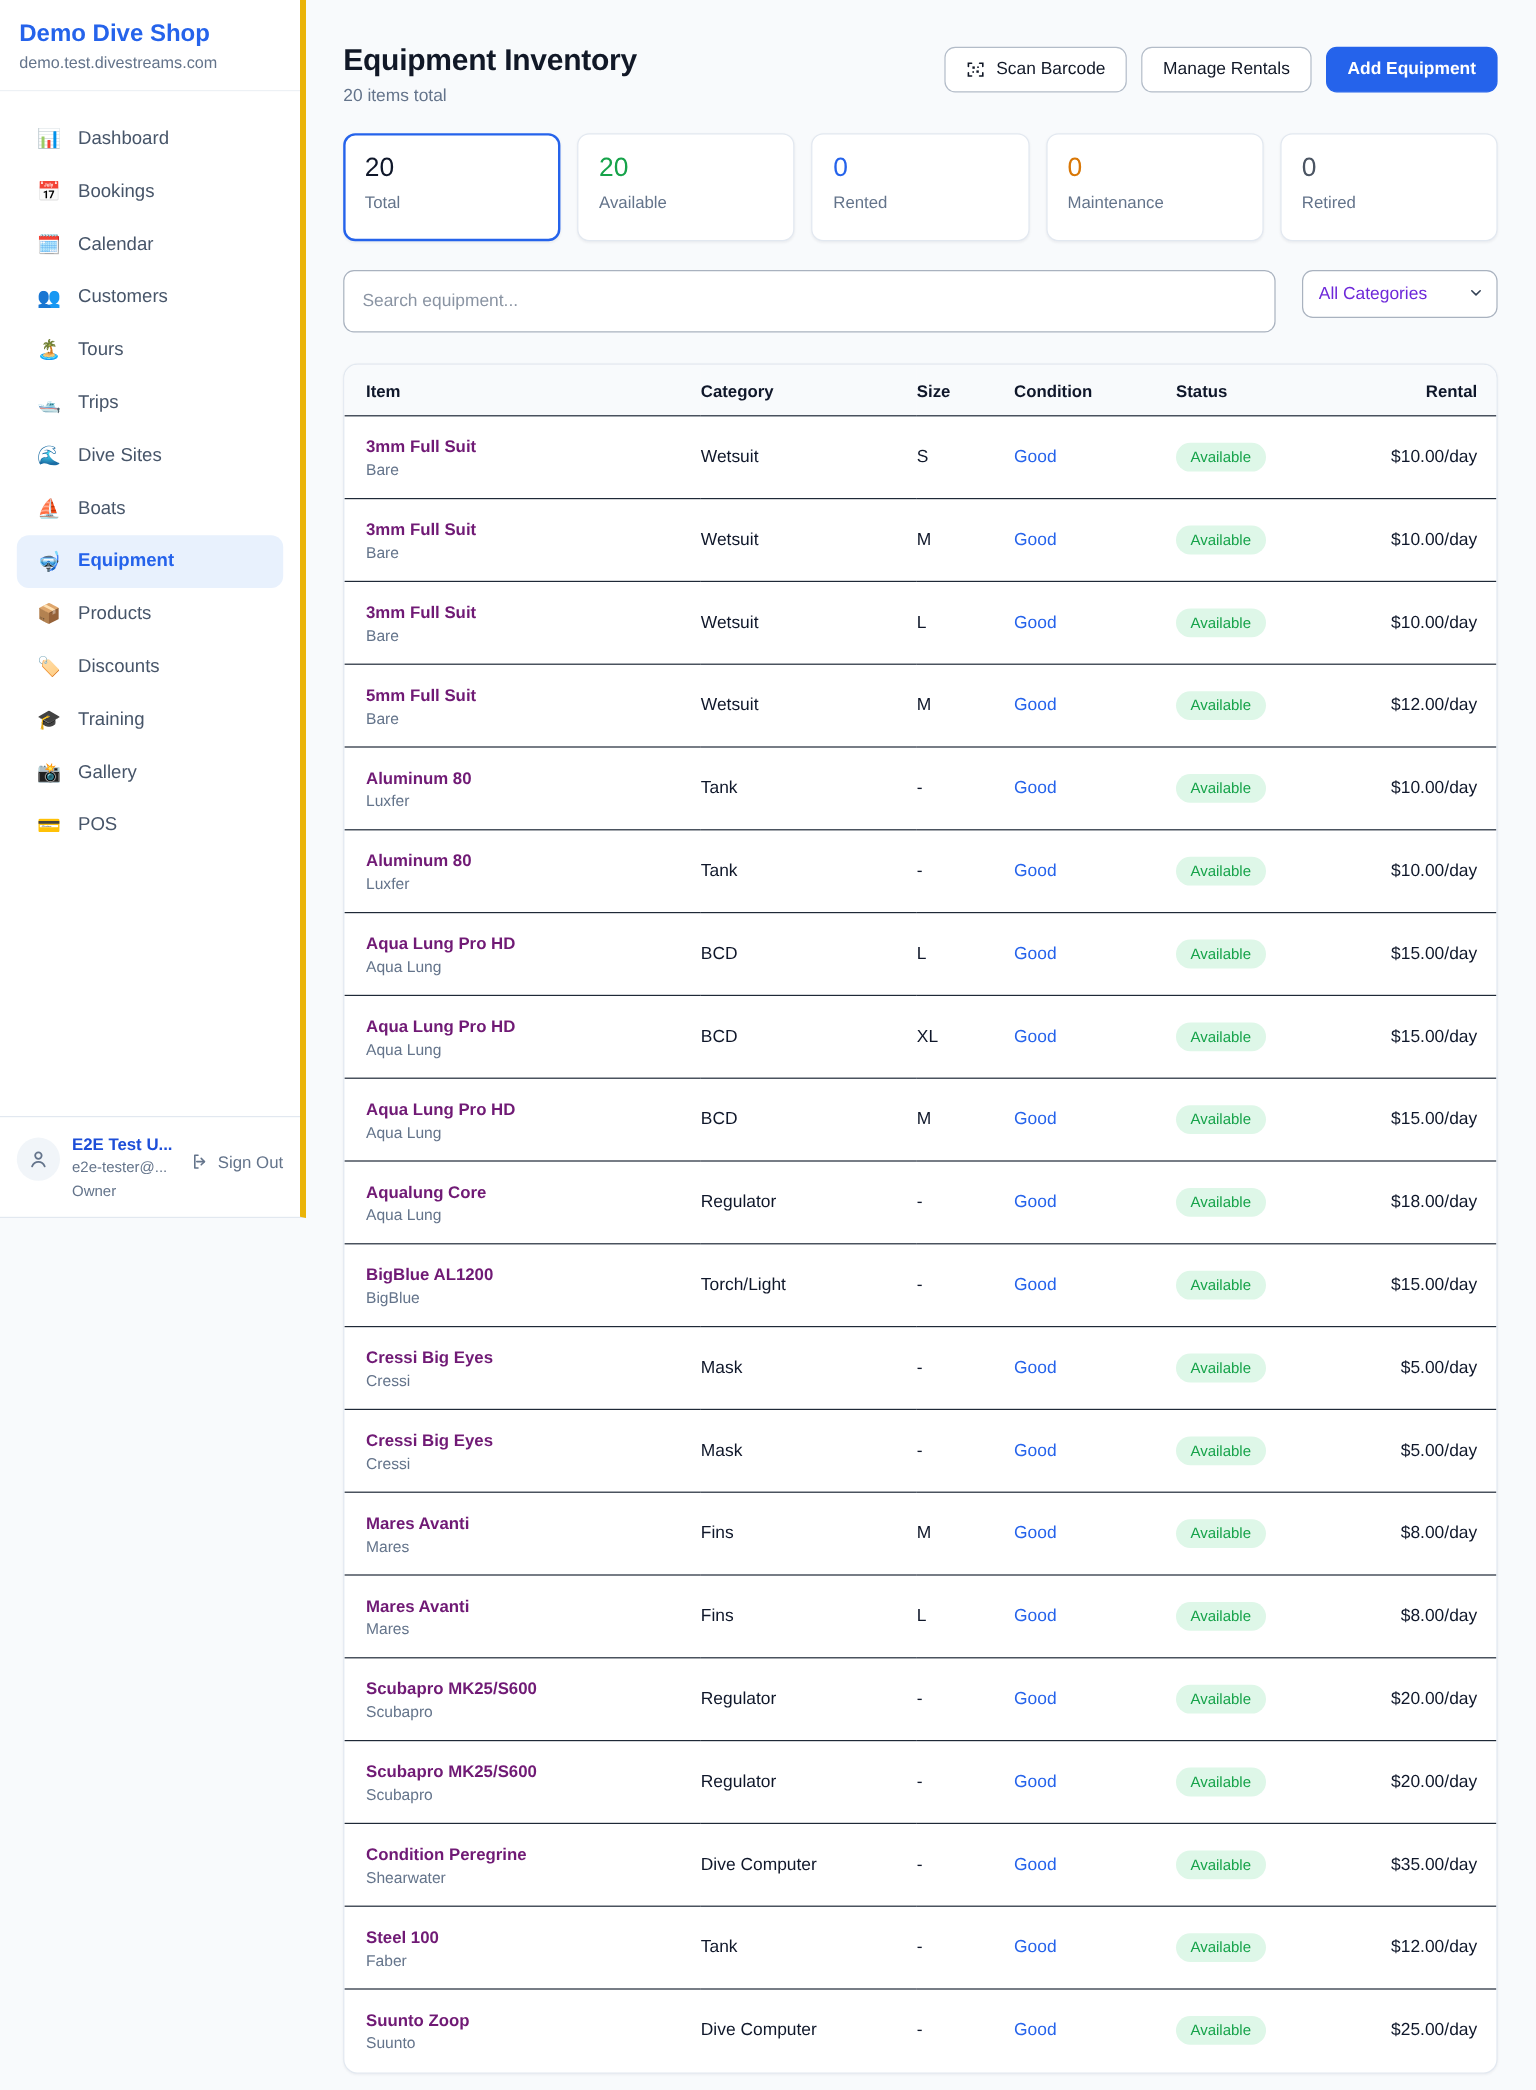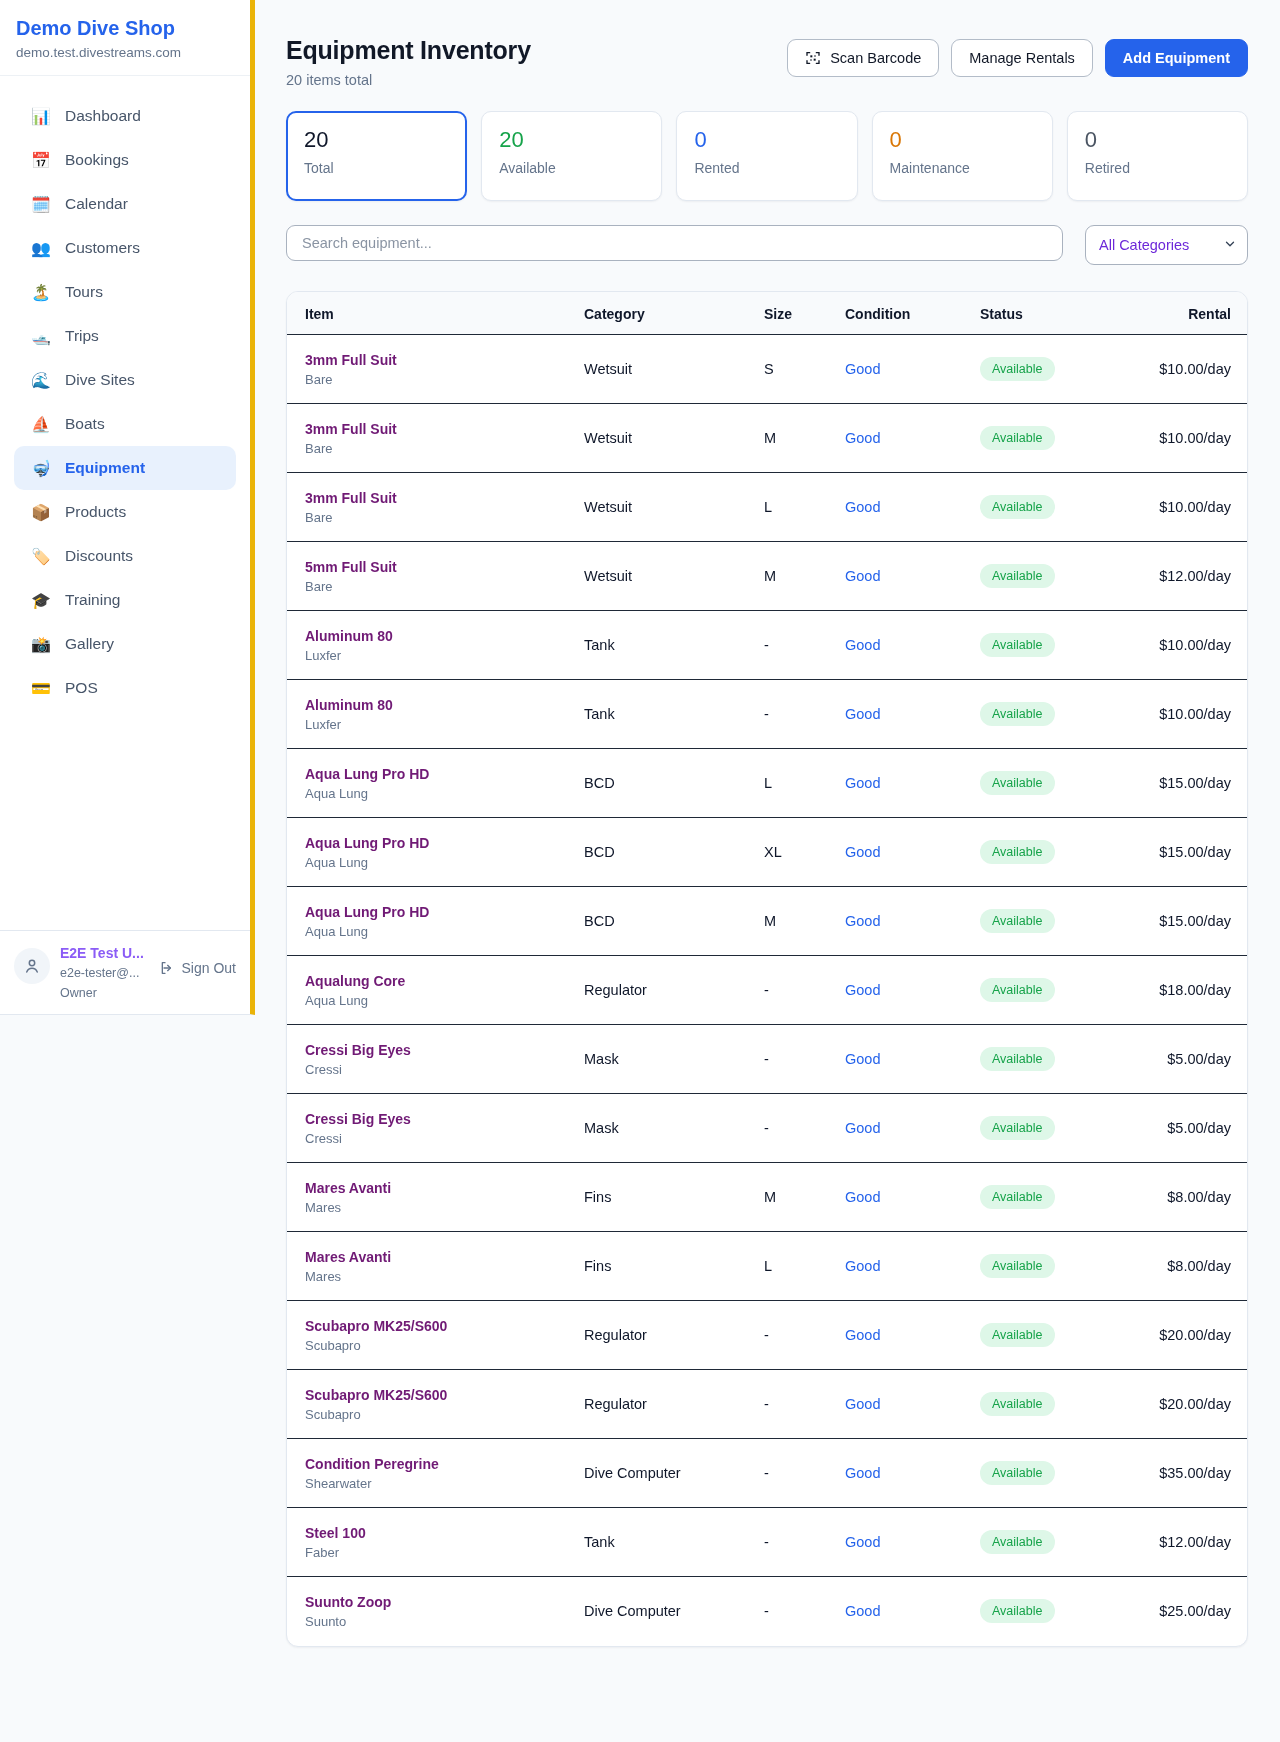--- a/index.html
+++ b/index.html
@@ -30,21 +30,21 @@
   .nav-icon { width:22px; text-align:center; font-size:16px; flex:none; }
   .side-footer {
     border-top:1px solid #e2e8f0; padding:13px 14px;
     display:flex; align-items:flex-start; gap:10px;
   }
   .avatar {
     width:36px; height:36px; border-radius:50%; background:#f1f5f9;
     display:flex; align-items:center; justify-content:center; flex:none; margin-top:4px;
   }
   .uinfo { line-height:1.32; min-width:0; }
-  .uname { font-size:14px; font-weight:700; color:#8b5cf6; }
+  .uname { font-size:14px; font-weight:700; color:#1d4ed8; }
   .uemail,.urole { font-size:12.5px; color:#64748b; margin-top:3px; }
   .signout {
     margin-left:auto; display:flex; align-items:center; gap:7px;
     color:#64748b; font-size:14px; cursor:pointer; margin-top:16px; flex:none;
   }
 
   
   .main { position:absolute; left:255px; top:0; width:1025px; padding:36px 32px 0 31px; }
   .header-row { display:flex; align-items:flex-start; }
   .page-title { font-size:25px; font-weight:700; color:#111827; letter-spacing:-0.2px; }
@@ -62,21 +62,21 @@
     flex:1; height:90px; background:#fff; border:1px solid #e2e8f0; border-radius:10px;
     padding:15px 17px; box-shadow:0 1px 2px rgba(16,24,40,.05); cursor:pointer;
   }
   .stat-card.selected { border:2px solid #2563eb; padding:14px 16px; }
   .stat-value { font-size:22px; font-weight:400; color:#0f172a; }
   .stat-label { font-size:14px; color:#64748b; margin-top:7px; }
 
   .filter-row { display:flex; gap:22px; margin-top:24px; }
   .search { flex:1; }
   .search input {
-    width:100%; height:36px; border:1px solid #a9b2bf; border-radius:9px;
+    width:100%; height:52px; border:1px solid #a9b2bf; border-radius:9px;
     padding:0 15px; font-size:14.5px; color:#0f172a; background:#fff;
     font-family:inherit; outline:none;
   }
   .search input::placeholder { color:#8a94a3; }
   .cat-wrap { position:relative; width:163px; flex:none; }
   .cat-wrap select {
     width:100%; height:40px; appearance:none; -webkit-appearance:none; -moz-appearance:none;
     border:1px solid #a9b2bf; border-radius:9px; background:#fff;
     font-family:inherit; font-size:14.5px; color:#6d28d9; padding:0 30px 0 13px; cursor:pointer;
   }
@@ -424,20 +424,31 @@
               <div class="item-name">Aqualung Core</div>
               <div class="item-brand">Aqua Lung</div>
             </td>
             <td>Regulator</td>
             <td>-</td>
             <td><span class="cond">Good</span></td>
             <td><span class="badge">Available</span></td>
             <td class="price">$18.00/day</td>
           </tr>
 
+          <tr class="row">
+            <td>
+              <div class="item-name">BigBlue AL1200</div>
+              <div class="item-brand">BigBlue</div>
+            </td>
+            <td>Torch/Light</td>
+            <td>-</td>
+            <td><span class="cond">Good</span></td>
+            <td><span class="badge">Available</span></td>
+            <td class="price">$15.00/day</td>
+          </tr>
 
           <tr class="row">
             <td>
               <div class="item-name">Cressi Big Eyes</div>
               <div class="item-brand">Cressi</div>
             </td>
             <td>Mask</td>
             <td>-</td>
             <td><span class="cond">Good</span></td>
             <td><span class="badge">Available</span></td>

